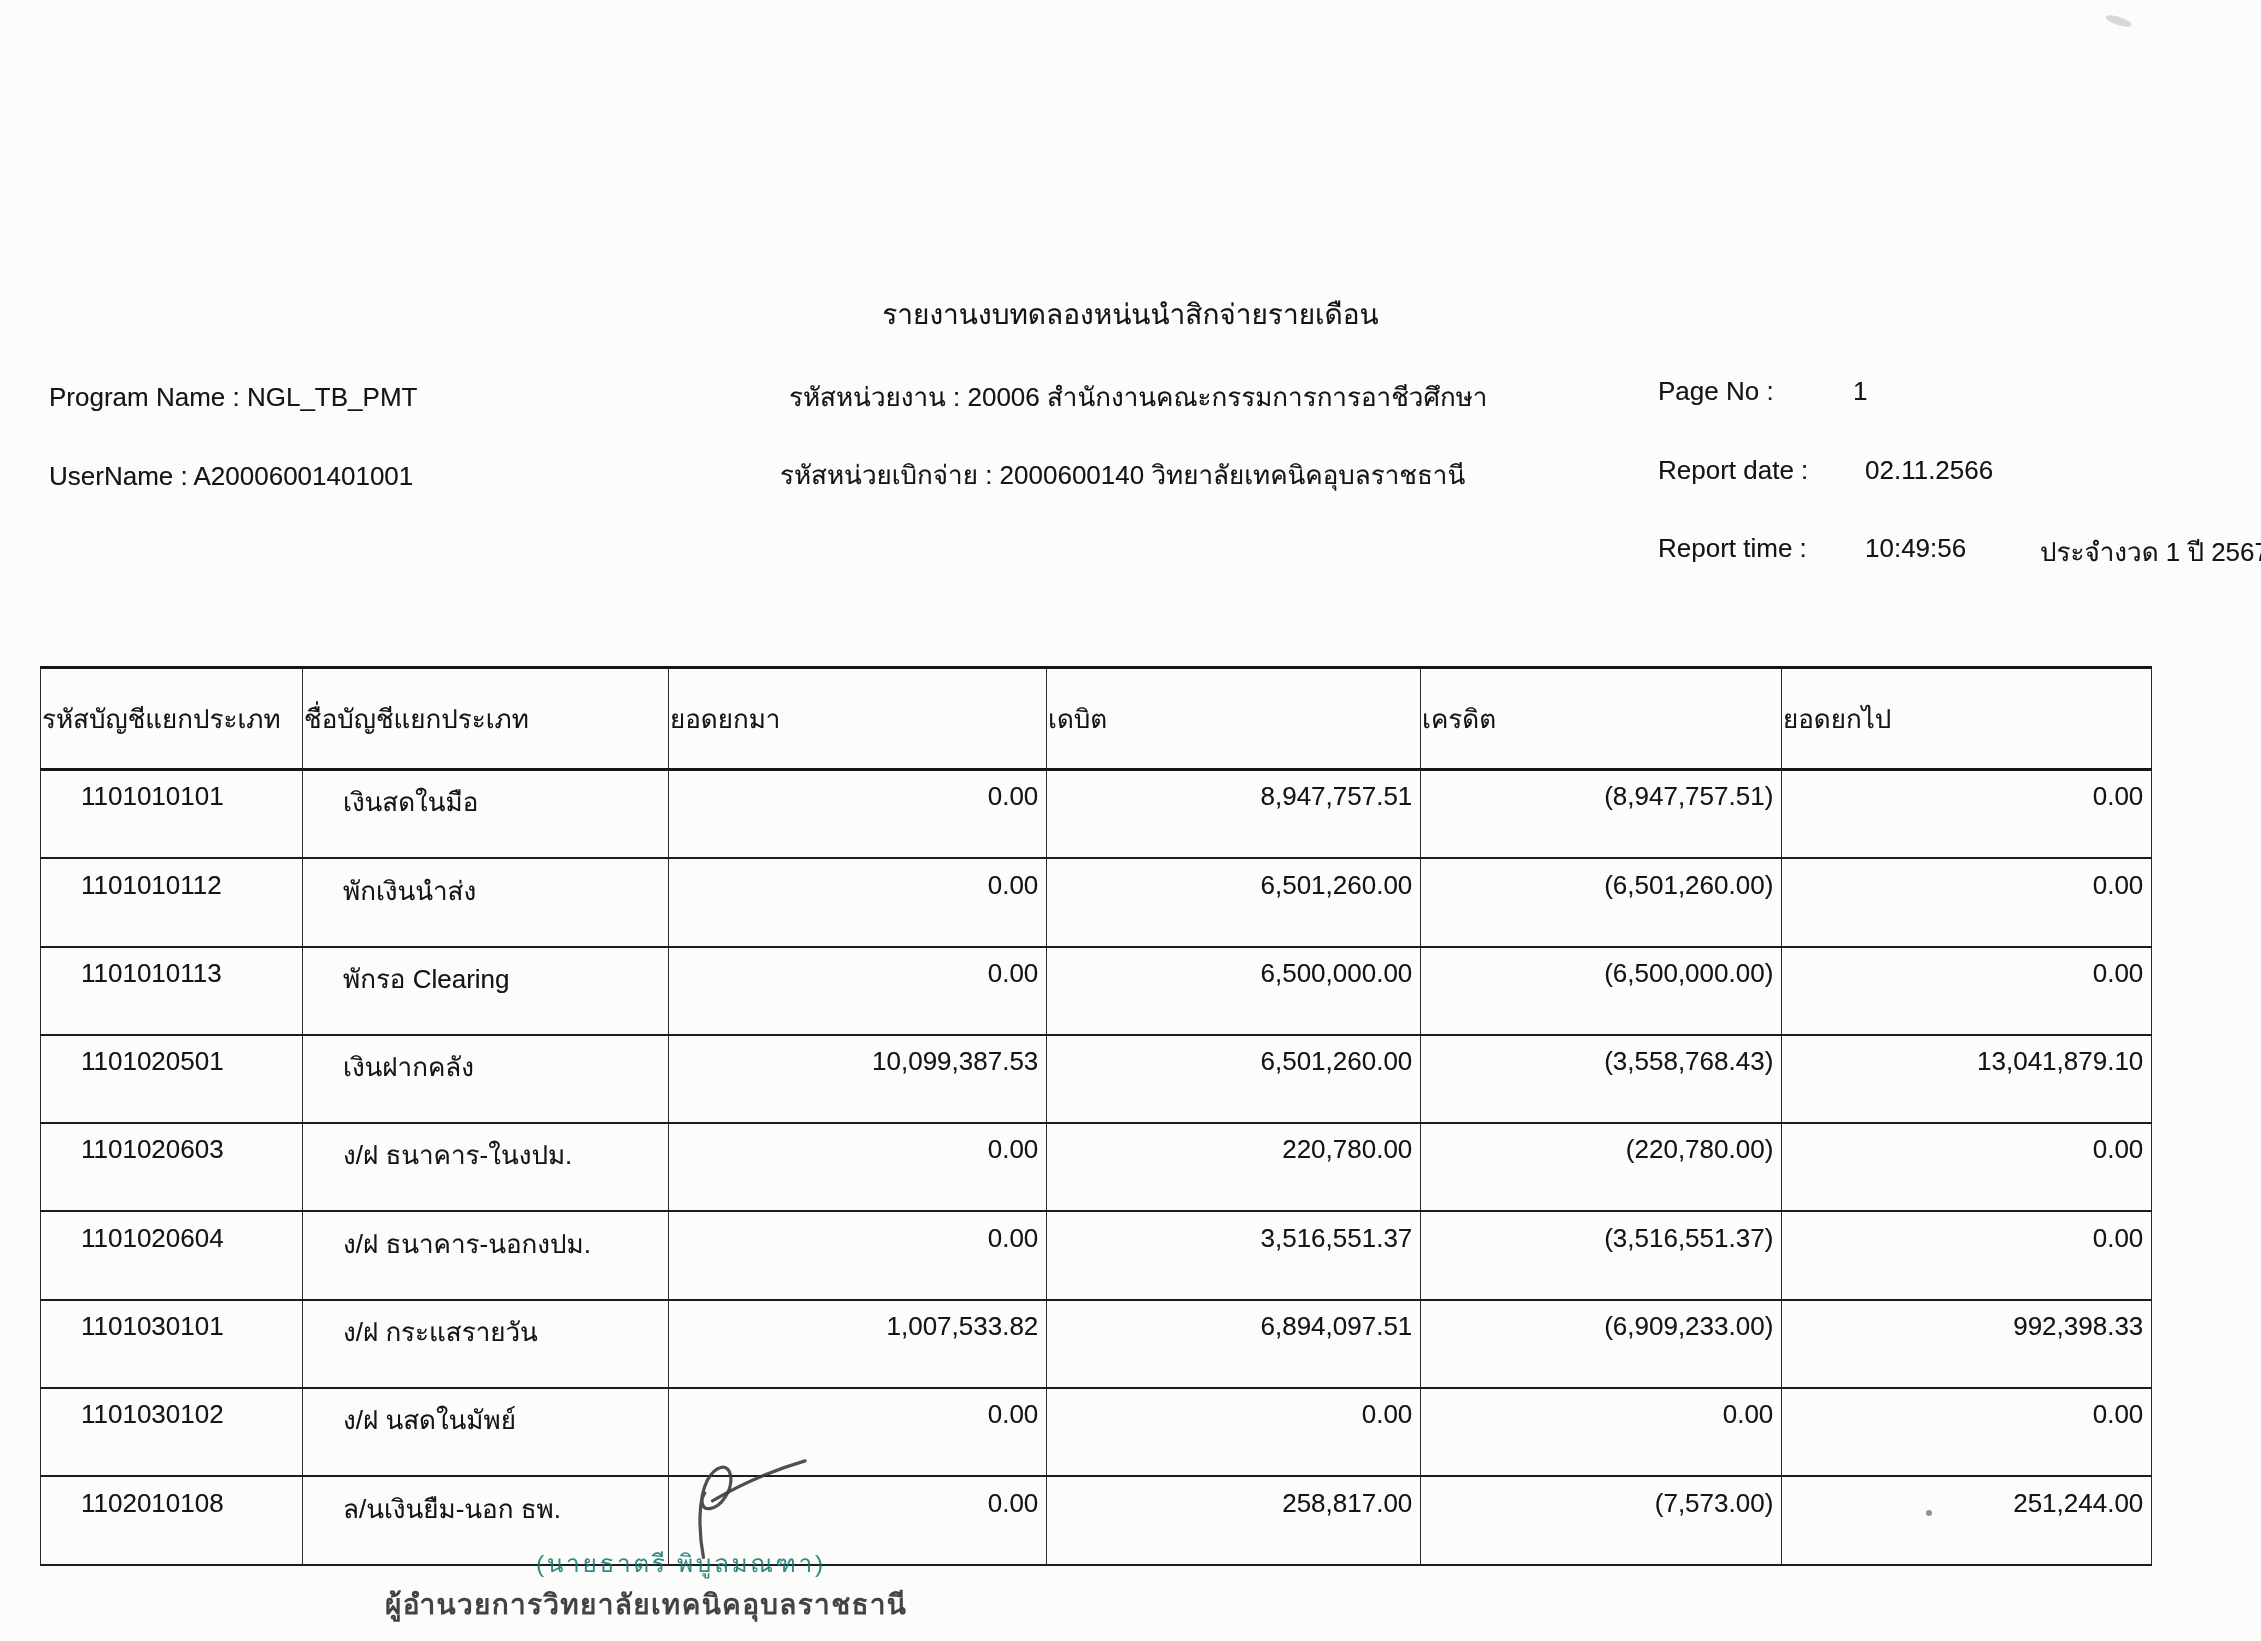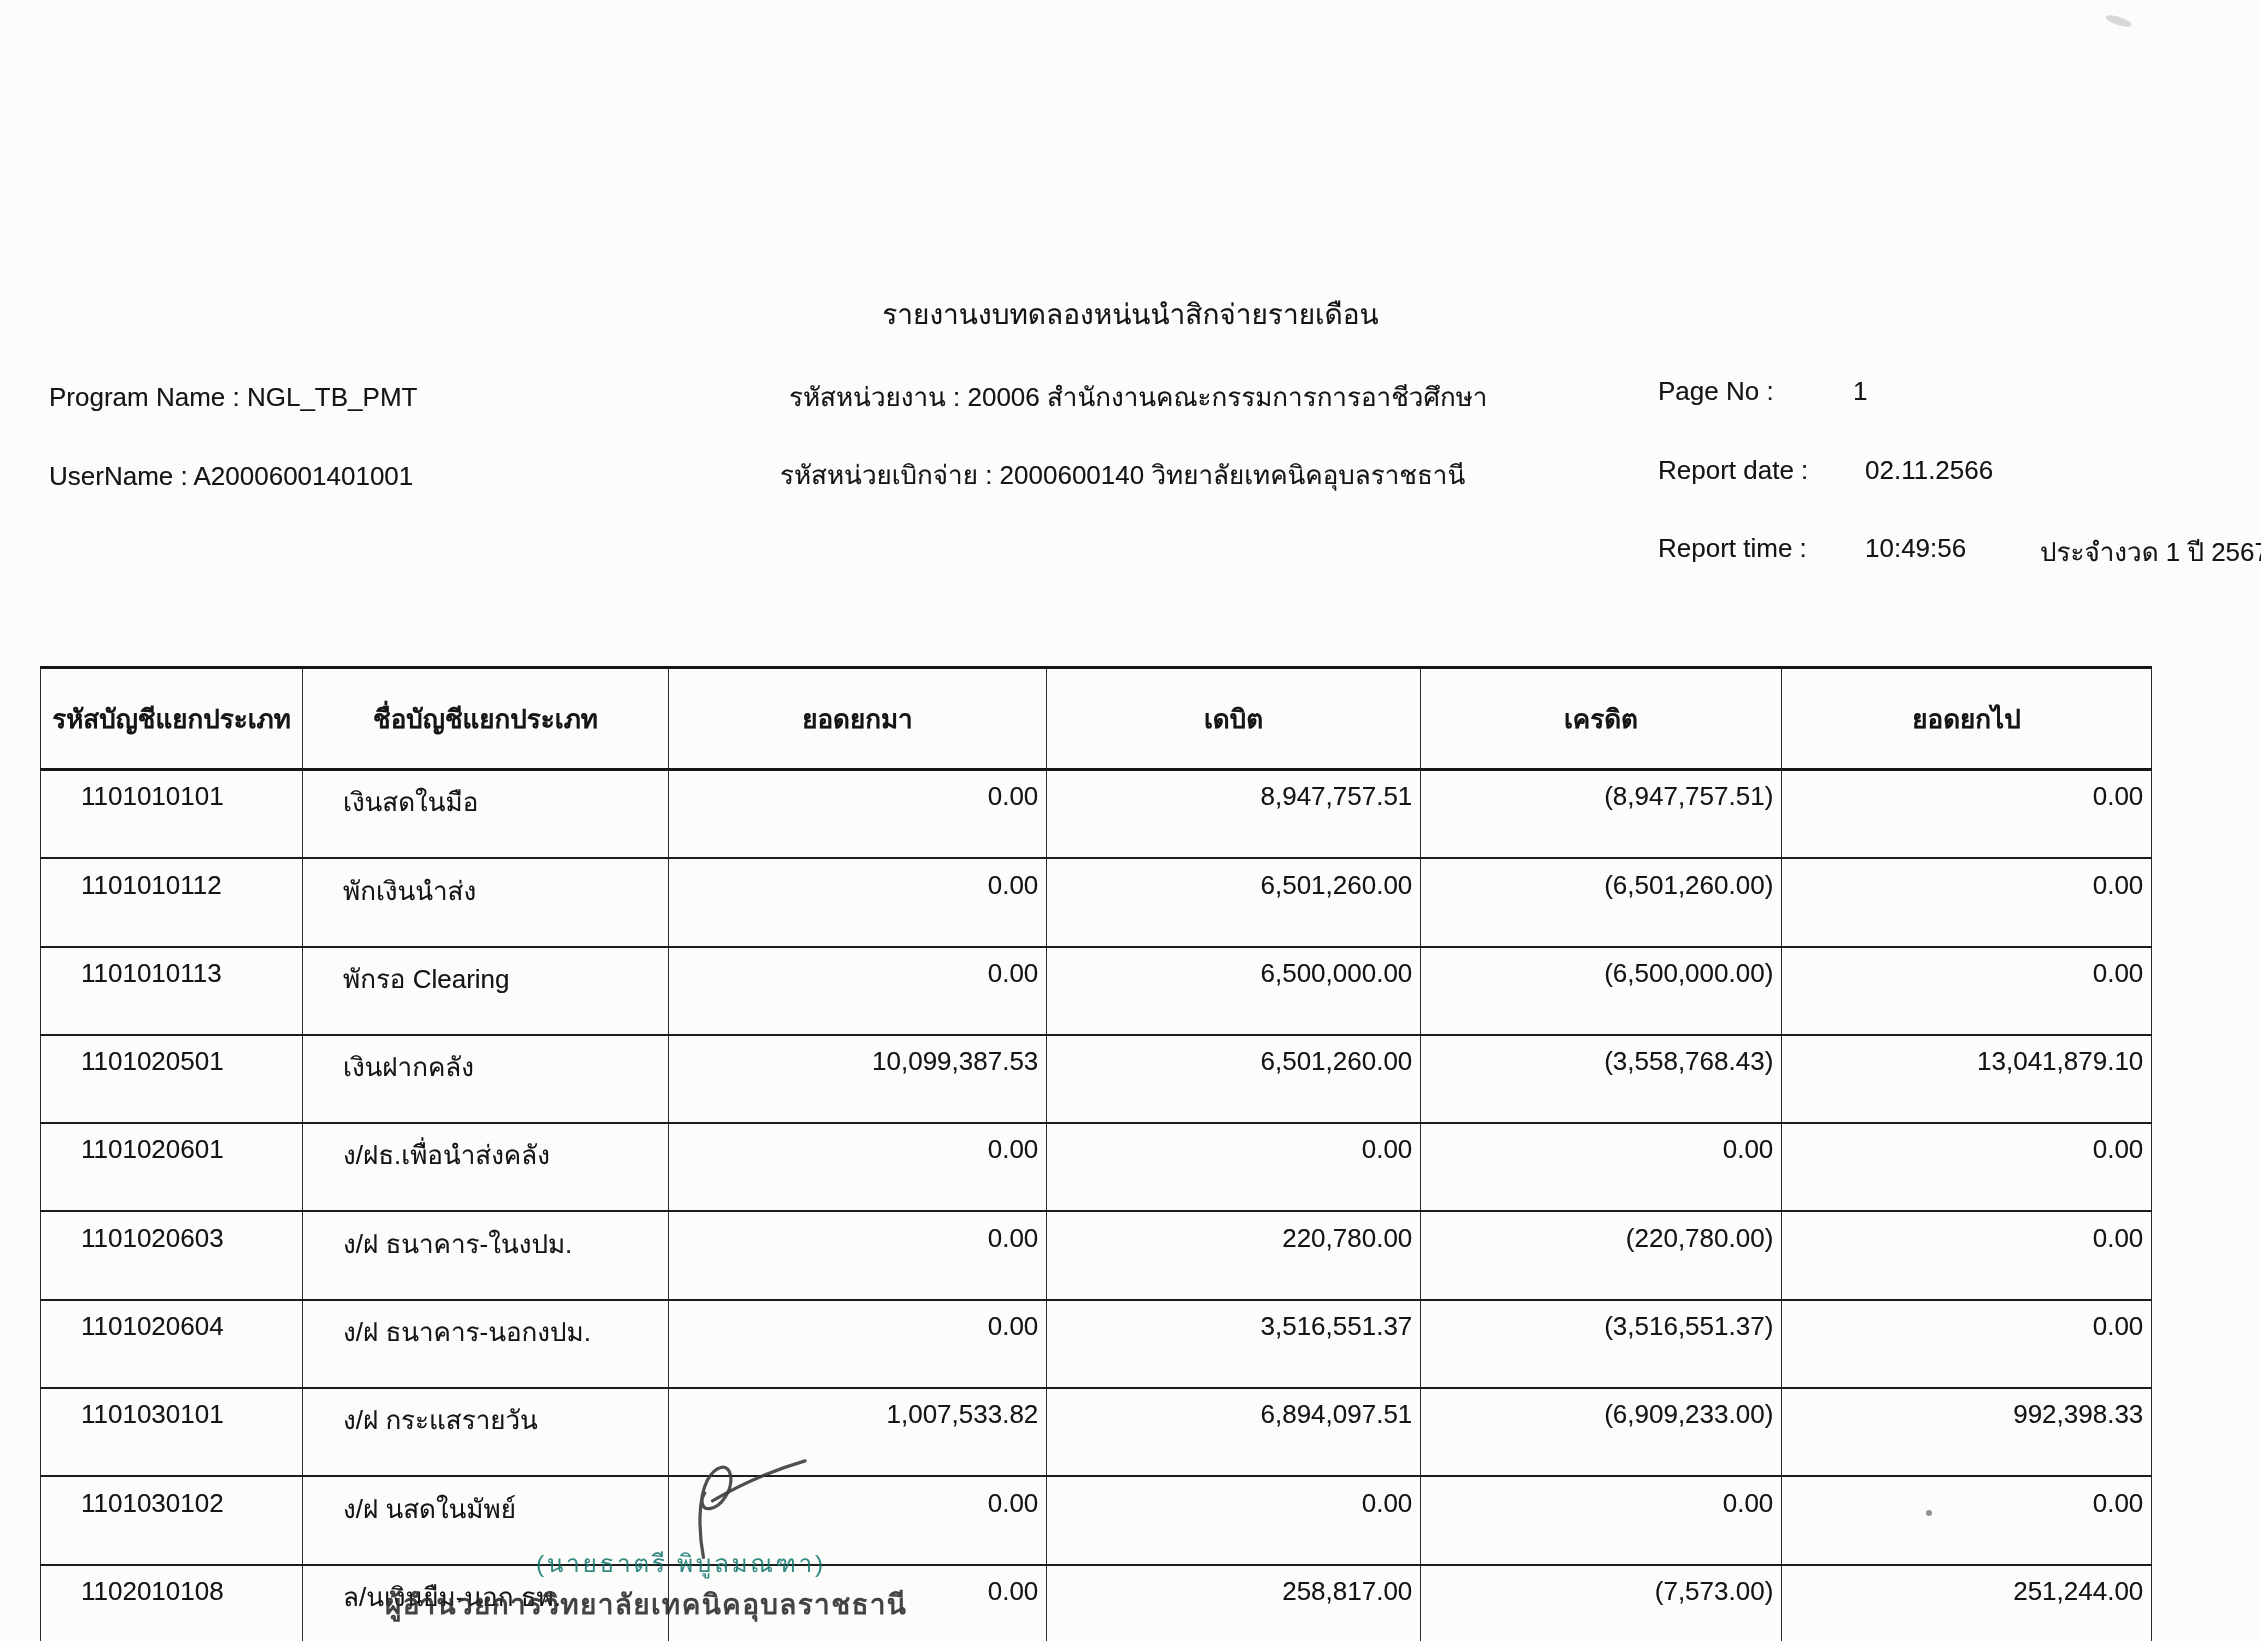--- a/index.html
+++ b/index.html
@@ -27,21 +27,21 @@
     border-collapse:collapse;table-layout:fixed;
   }
   .tb col.w-code{width:262px;}
   .tb col.w-name{width:366px;}
   .tb col.w-bf{width:378px;}
   .tb col.w-db{width:374px;}
   .tb col.w-cr{width:361px;}
   .tb col.w-cf{width:370px;}
   .tb th,.tb td{border-left:1.9px solid #2b2b2b;border-right:1.9px solid #2b2b2b;}
   .tb thead th{
-    height:97px;font-size:26px;font-weight:bold;vertical-align:middle;text-align:center;
+    height:97px;font-size:26px;font-weight:normal;vertical-align:middle;text-align:left;
     border-top:3.9px solid #161616;border-bottom:3.2px solid #161616;
   }
   .tb tbody td{
     height:75px;vertical-align:top;font-size:26px;
     border-bottom:2.6px solid #1c1c1c;padding-top:10.3px;padding-left:40px;
   }
   .cell-code{padding-left:14px;}
   .cell-name{padding-left:10.3px;}
   .cell-num{text-align:right;padding-right:7.7px;}
 
@@ -129,28 +129,20 @@
         </tr>
         <tr>
           <td class="cell-code">1101020501</td>
           <td class="cell-name">เงินฝากคลัง</td>
           <td class="cell-num">10,099,387.53</td>
           <td class="cell-num">6,501,260.00</td>
           <td class="cell-num">(3,558,768.43)</td>
           <td class="cell-num">13,041,879.10</td>
         </tr>
         <tr>
-          <td class="cell-code">1101020601</td>
-          <td class="cell-name">ง/ฝธ.เพื่อนำส่งคลัง</td>
-          <td class="cell-num">0.00</td>
-          <td class="cell-num">0.00</td>
-          <td class="cell-num">0.00</td>
-          <td class="cell-num">0.00</td>
-        </tr>
-        <tr>
           <td class="cell-code">1101020603</td>
           <td class="cell-name">ง/ฝ ธนาคาร-ในงปม.</td>
           <td class="cell-num">0.00</td>
           <td class="cell-num">220,780.00</td>
           <td class="cell-num">(220,780.00)</td>
           <td class="cell-num">0.00</td>
         </tr>
         <tr>
           <td class="cell-code">1101020604</td>
           <td class="cell-name">ง/ฝ ธนาคาร-นอกงปม.</td>

